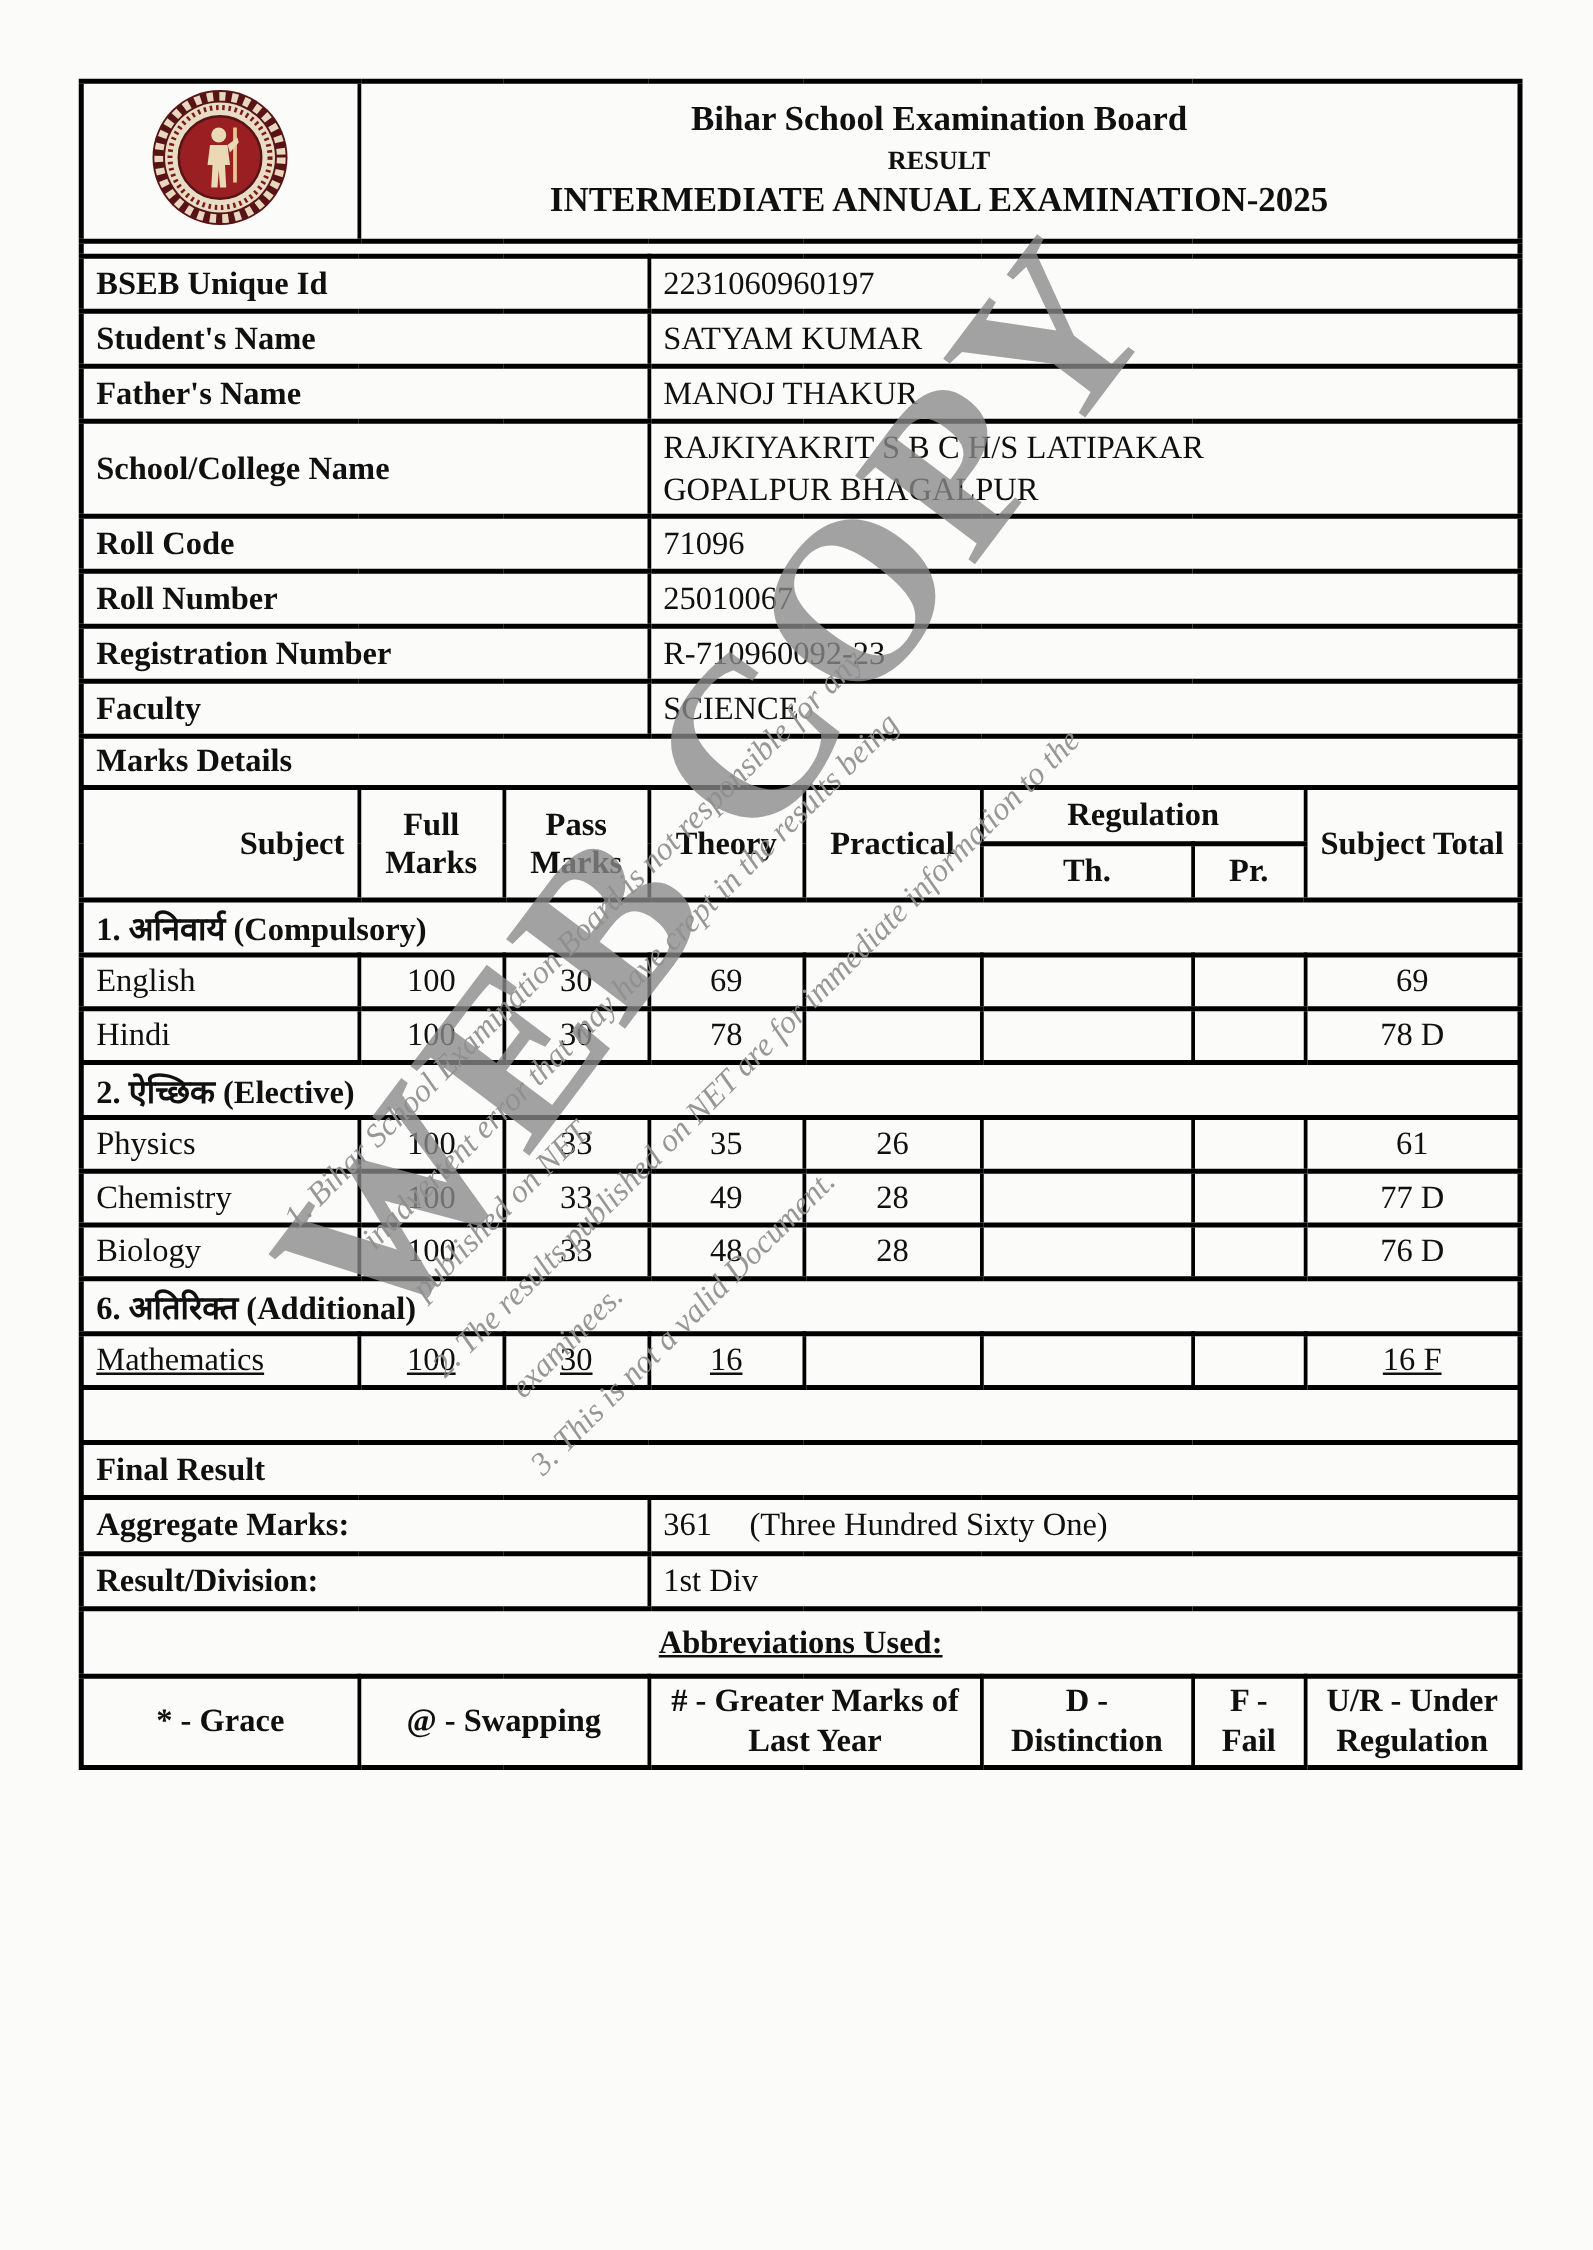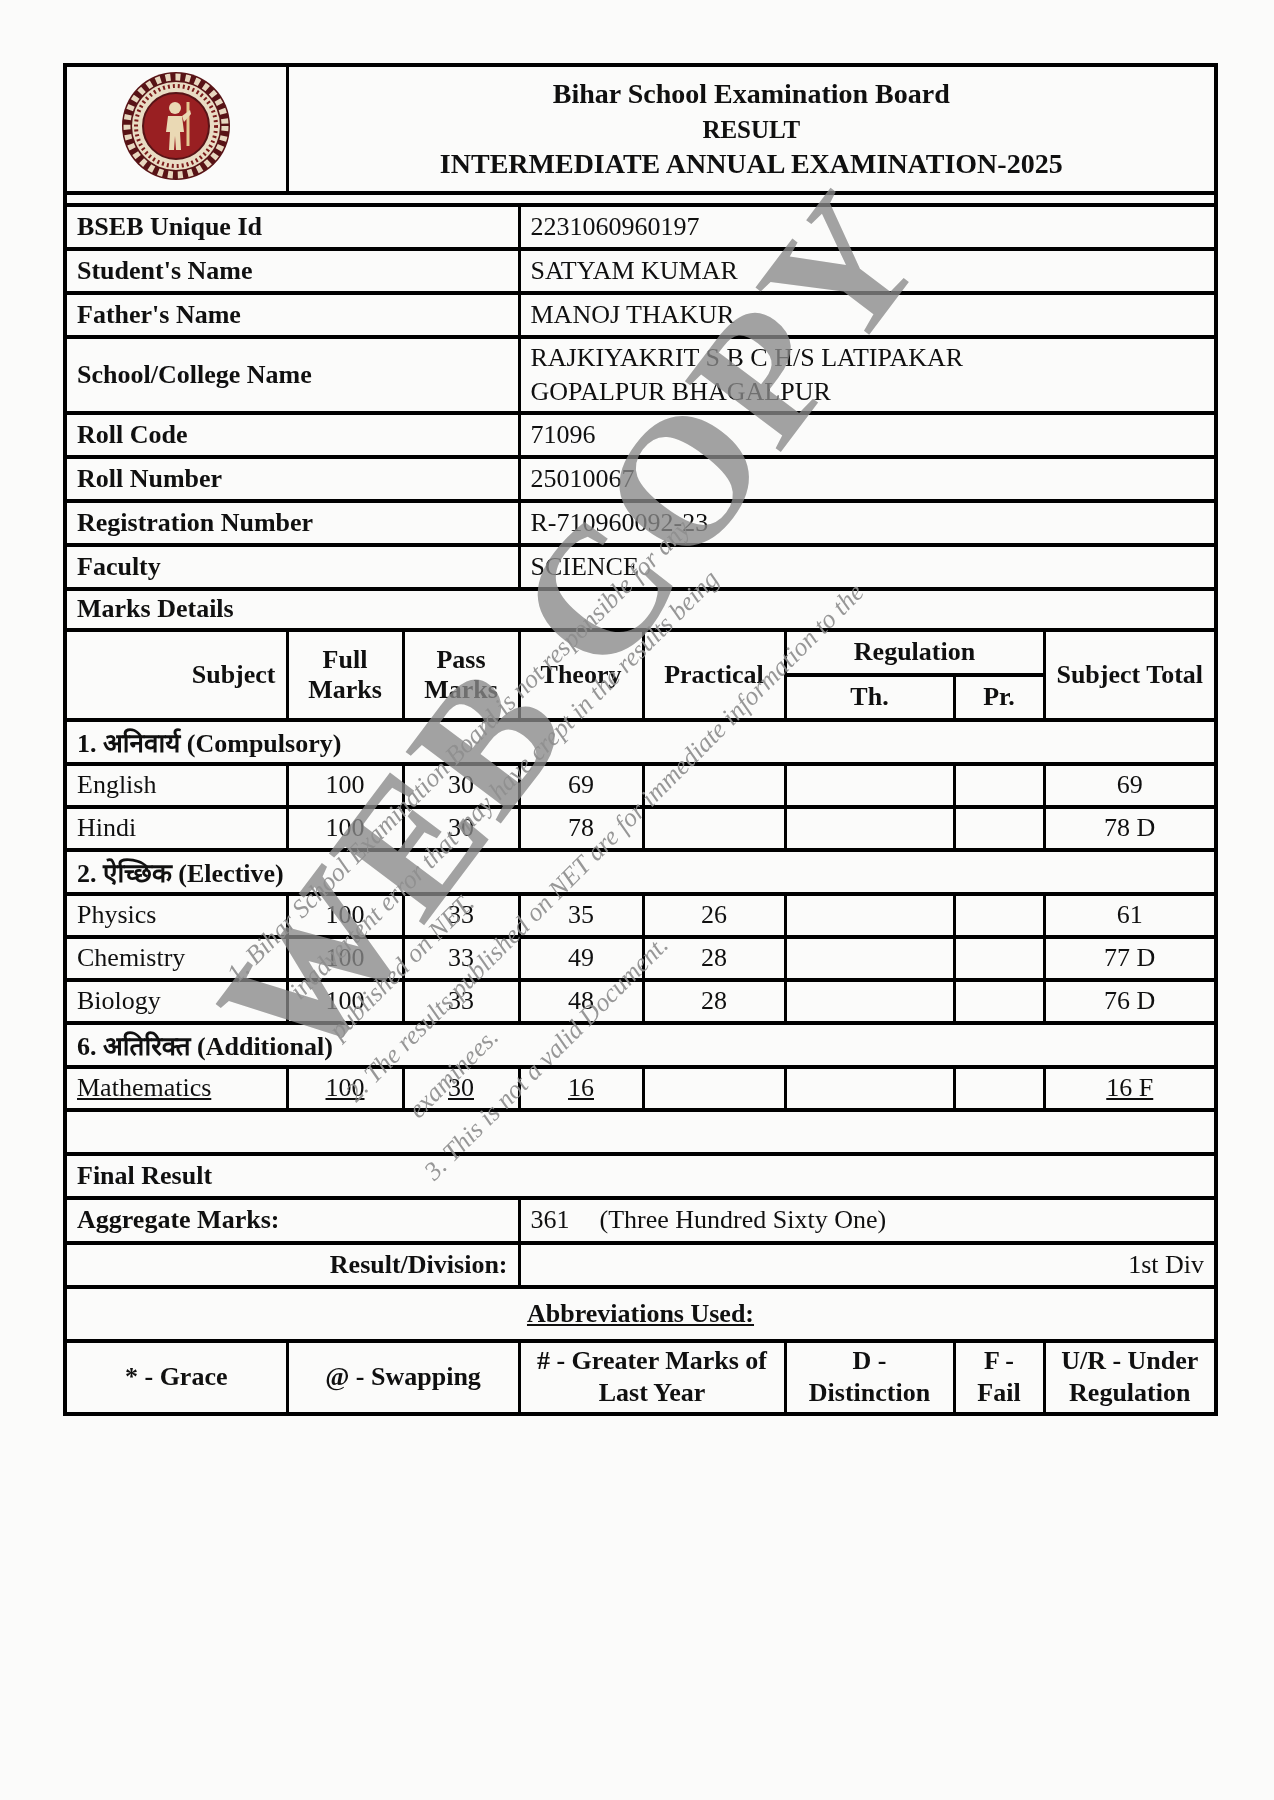--- a/index.html
+++ b/index.html
@@ -24,21 +24,21 @@
     border-bottom-width:4px;
     padding:2px 10px;
     vertical-align:middle;
     font-size:26px;
     overflow:hidden;
   }
   td.label{font-weight:bold;}
   td.center{text-align:center;padding:2px 4px;}
   .hdr-title{ text-align:center; font-weight:bold; line-height:1.32;}
   .hdr-line1{font-size:28px;}
-  .hdr-line2{font-size:25px;}
+  .hdr-line2{font-size:21px;}
   .hdr-line3{font-size:28px;}
   td.logo-cell{text-align:center;padding:4px;}
   .section-title{font-weight:bold;font-size:25px;}
   .colhead{font-weight:bold;text-align:center;padding:2px 4px;line-height:1.15;}
   .colhead.left{text-align:right;padding-left:10px;}
   .school-val{max-width:545px;line-height:1.3;}
   .abbr-title{text-align:center;font-weight:bold;text-decoration:underline;font-size:26px;}
   .abbr-cell{font-weight:bold;text-align:center;font-size:24px;line-height:1.25;padding:2px 6px;}
   .agg-words{margin-left:30px;}
   
@@ -236,21 +236,21 @@
 
   <tr style="height:44px;">
     <td colspan="8" class="section-title">Final Result</td>
   </tr>
   <tr style="height:45px;">
     <td colspan="3" class="label">Aggregate Marks:</td>
     <td colspan="5">
       <span>361</span><span class="agg-words">(Three Hundred Sixty One)</span>
     </td>
   </tr>
-  <tr style="height:44px;text-align:right;">
+  <tr style="height:44px;">
     <td colspan="3" class="label">Result/Division:</td>
     <td colspan="5">1st Div</td>
   </tr>
 
   <tr style="height:54px;">
     <td colspan="8" class="abbr-title">Abbreviations Used:</td>
   </tr>
   <tr style="height:66px;">
     <td class="abbr-cell">* - Grace</td>
     <td colspan="2" class="abbr-cell">@ - Swapping</td>

